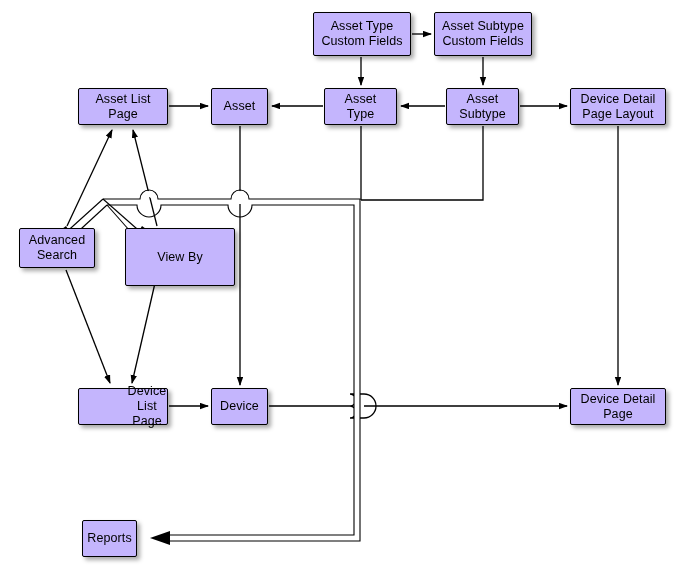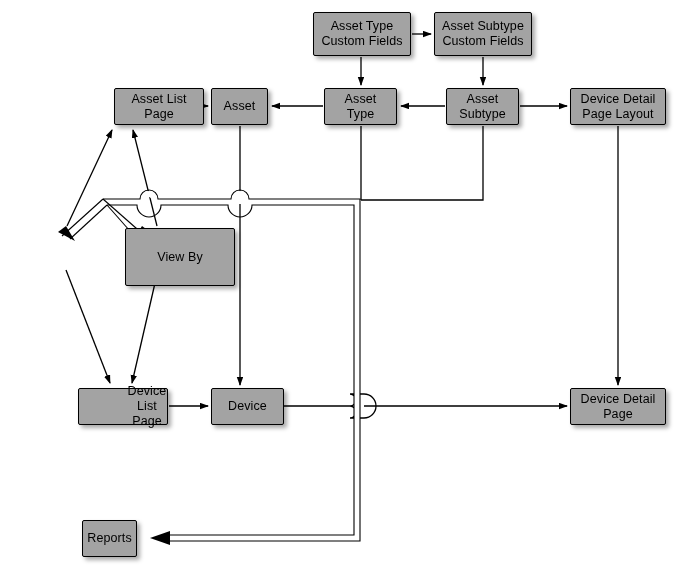--- a/index.html
+++ b/index.html
@@ -20,21 +20,21 @@
   #edges {
     position: absolute;
     left: 0;
     top: 0;
     width: 692px;
     height: 580px;
   }
   .node {
     position: absolute;
     box-sizing: border-box;
-    background: #a3a3a3;
+    background: #c4b5fd;
     border: 1.6px solid #000000;
     border-radius: 2px;
     display: flex;
     align-items: center;
     justify-content: center;
     text-align: center;
     font-size: 12.5px;
     line-height: 15px;
     color: #000000;
     box-shadow: 3px 3px 4px rgba(0,0,0,0.34);
@@ -116,40 +116,42 @@
       <polygon points="150,538 170,531 170,545"></polygon>
     </g>
   </svg>
 
   <div class="node" style="left:313px; top:12px; width:98px; height:44px;">Asset Type
 Custom Fields</div>
 
   <div class="node" style="left:434px; top:12px; width:98px; height:44px;">Asset Subtype
 Custom Fields</div>
 
-  <div class="node" style="left:78px; top:88px; width:90px; height:37px;margin-left:36px;">Asset List
+  <div class="node" style="left:78px; top:88px; width:90px; height:37px;">Asset List
 Page</div>
 
   <div class="node" style="left:211px; top:88px; width:57px; height:37px;">Asset</div>
 
   <div class="node" style="left:324px; top:88px; width:73px; height:37px;">Asset
 Type</div>
 
   <div class="node" style="left:446px; top:88px; width:73px; height:37px;">Asset
 Subtype</div>
 
   <div class="node" style="left:570px; top:88px; width:96px; height:37px;">Device Detail
 Page Layout</div>
 
+  <div class="node" style="left:19px; top:228px; width:76px; height:40px;">Advanced
+Search</div>
 
   <div class="node" style="left:125px; top:228px; width:110px; height:58px;">View By</div>
 
   <div class="node" style="left:78px; top:388px; width:90px; height:37px;padding-left:48px;">Device List
 Page</div>
 
-  <div class="node" style="left:211px; top:388px; width:73px; height:37px;">Device</div>
+  <div class="node" style="left:211px; top:388px; width:57px; height:37px;">Device</div>
 
   <div class="node" style="left:570px; top:388px; width:96px; height:37px;">Device Detail
 Page</div>
 
   <div class="node" style="left:82px; top:520px; width:55px; height:37px;">Reports</div>
 
 </div>
 
 </body></html>

